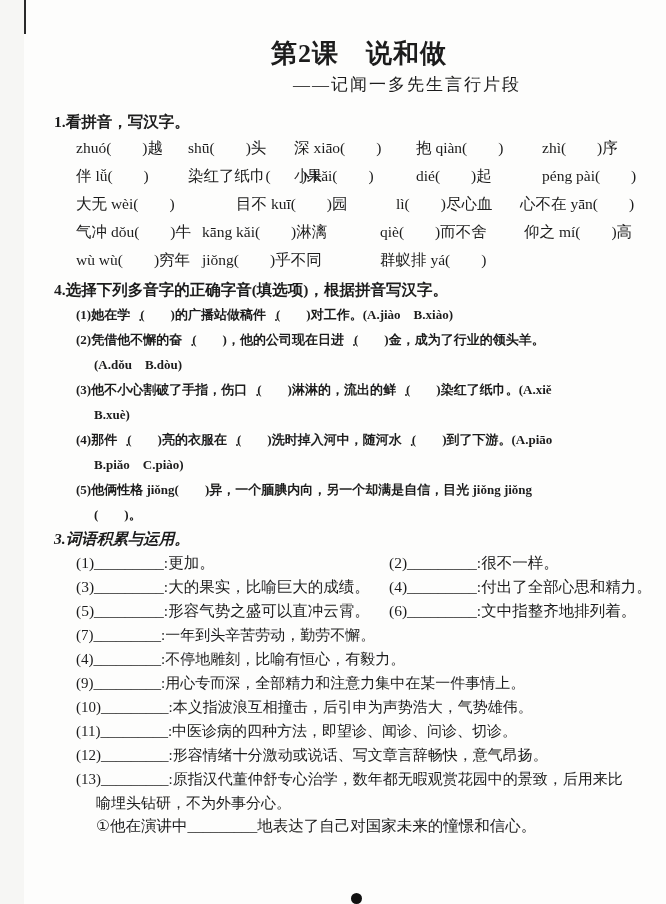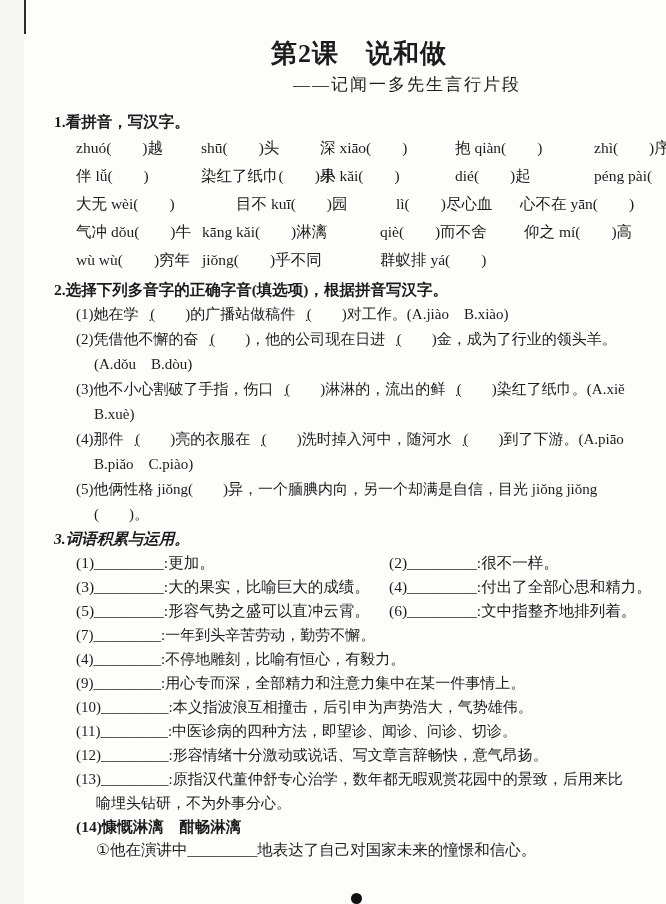--- a/index.html
+++ b/index.html
@@ -40,25 +40,25 @@
   }
   .sec-heading {
     font-weight: 700; font-size: 15.5px; line-height: 24px;
     white-space: nowrap;
   }
   .sec1-heading { margin-top: 12px; }
   .sec2-heading { margin-top: 4px; }
   .sec3-heading { margin-top: 0; font-style: italic; }
   .pinyin-rows { margin-left: 22px; }
   .prow { display: grid; line-height: 28px; font-size: 15.5px; white-space: nowrap; }
-  .prow.r5  { grid-template-columns: 112px 106px 122px 126px auto; gap: 13px; }
+  .prow.r5  { grid-template-columns: 112px 106px 122px 126px auto; }
   .prow.r4a { grid-template-columns: 160px 160px 124px auto; }
   .prow.r4b { grid-template-columns: 126px 178px 144px auto; }
   .prow.r3  { grid-template-columns: 126px 178px auto; }
-  .qitem { margin-left: 22px; font-size: 15px; }
+  .qitem { margin-left: 22px; font-size: 13px; font-weight: bold; }
   .qline { line-height: 25px; white-space: nowrap; }
   .qline.cont { padding-left: 18px; }
   .pair-row {
     display: grid; grid-template-columns: 313px auto;
     margin-left: 22px; font-size: 15.5px; line-height: 24px;
     white-space: nowrap;
   }
   .ditem { margin-left: 22px; font-size: 15px; }
   .dline { line-height: 24px; white-space: nowrap; }
   .dline.cont { padding-left: 20px; }
@@ -108,21 +108,21 @@
       <span>qiè(　　)而不舍</span>
       <span>仰之 mí(　　)高</span>
     </div>
     <div class="prow r3">
       <span>wù wù(　　)穷年</span>
       <span>jiǒng(　　)乎不同</span>
       <span>群蚁排 yá(　　)</span>
     </div>
   </div>
 
-  <div class="sec-heading sec2-heading">2.选择下列多音字的正确字音(填选项)，根据拼音写汉字。</div>
+  <div class="sec-heading sec2-heading">4.选择下列多音字的正确字音(填选项)，根据拼音写汉字。</div>
   <div>
     <div class="qitem">
       <div class="qline">(1)她在学校̣(　　)的广播站做稿件校̣(　　)对工作。(A.jiào　B.xiào)</div>
     </div>
     <div class="qitem">
       <div class="qline">(2)凭借他不懈的奋斗̣(　　)，他的公司现在日进斗̣(　　)金，成为了行业的领头羊。</div>
       <div class="qline cont">(A.dǒu　B.dòu)</div>
     </div>
     <div class="qitem">
       <div class="qline">(3)他不小心割破了手指，伤口血̣(　　)淋淋的，流出的鲜血̣(　　)染红了纸巾。(A.xiě</div>
@@ -169,18 +169,17 @@
       <div class="dline">(11)_________:中医诊病的四种方法，即望诊、闻诊、问诊、切诊。</div>
     </div>
     <div class="ditem">
       <div class="dline">(12)_________:形容情绪十分激动或说话、写文章言辞畅快，意气昂扬。</div>
     </div>
     <div class="ditem">
       <div class="dline">(13)_________:原指汉代董仲舒专心治学，数年都无暇观赏花园中的景致，后用来比</div>
       <div class="dline cont">喻埋头钻研，不为外事分心。</div>
     </div>
 
-    <div class="idiom-line">(14)慷慨淋漓　酣畅淋漓</div>
     <div class="sub-line">①他在演讲中_________地表达了自己对国家未来的憧憬和信心。</div>
   </div>
 
   <div class="page-dot"></div>
 </div>
 
 </body></html>

